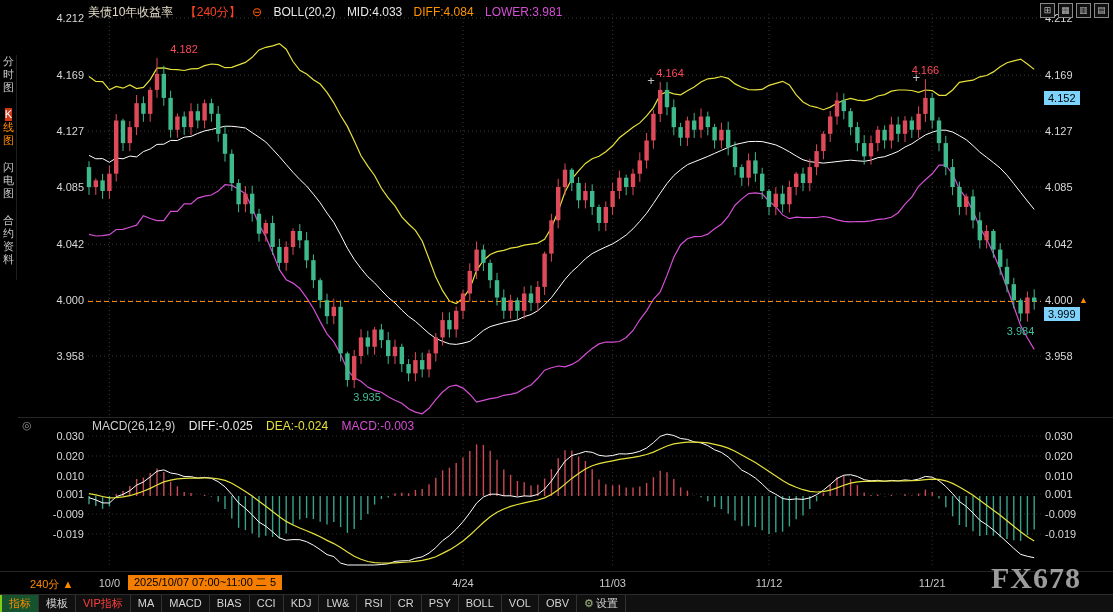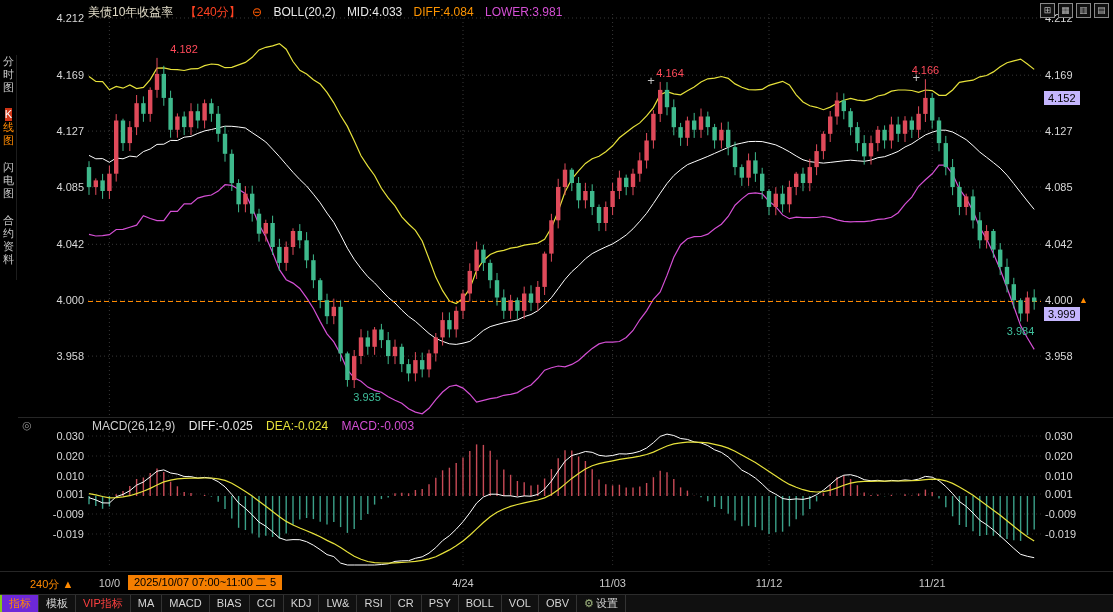--- a/index.html
+++ b/index.html
@@ -22,21 +22,21 @@
   
   .sidebar{position:absolute;left:1px;top:55px;width:15px;z-index:5;border-right:1px solid #1d1d1d;}
   .side-tab{display:flex;flex-direction:column;align-items:center;margin-bottom:14px;cursor:pointer;}
   .side-tab span{font-size:11px;line-height:13px;color:#c8c8c8;}
   .side-tab.active span{color:#ff8a00;}
   .side-tab.active span.first{background:#d03516;color:#fff;}
   
   .axlab{position:absolute;font-size:11px;color:#d8d8d8;line-height:12px;z-index:4;}
   .axlab.left{left:34px;width:50px;text-align:right;}
   .axlab.right{left:1045px;width:62px;text-align:left;}
-  .tag{position:absolute;left:1044px;background:#c4b5fd;color:#000;font-size:11px;line-height:14px;
+  .tag{position:absolute;left:1044px;background:#7dd3fc;color:#000;font-size:11px;line-height:14px;
        padding:0 4px;z-index:5;}
   .price-arrow{position:absolute;color:#ff8a00;font-size:9px;z-index:5;}
   
   .macd-header{position:absolute;left:92px;top:419px;font-size:12px;white-space:nowrap;z-index:5;}
   .macd-header span{margin-right:10px;}
   .m-name{color:#cfcfcf;}
   .m-diff{color:#e8e8e8;}
   .m-dea{color:#e6e13a;}
   .m-macd{color:#d44fd4;}
   .macd-icon{position:absolute;left:22px;top:419px;color:#999;font-size:11px;z-index:5;cursor:pointer;}
@@ -47,21 +47,21 @@
   .period-sel{position:absolute;left:30px;top:577px;font-size:11px;color:#ff8a00;cursor:pointer;z-index:6;}
   .infobox{position:absolute;left:128px;top:575px;background:#f57e00;color:#000;font-size:11px;
            line-height:15px;padding:0 6px;z-index:6;white-space:nowrap;}
   .ticklab{position:absolute;top:577px;font-size:11px;color:#c8c8c8;transform:translateX(-50%);z-index:5;}
   .watermark{position:absolute;left:991px;top:561px;font-family:"Liberation Serif",serif;font-weight:bold;
              font-size:30px;color:#9c9c9c;letter-spacing:1px;z-index:7;}
   
   .toolbar{position:absolute;left:0;bottom:0;width:1113px;height:17px;background:#101010;
            border-top:1px solid #2c2c2c;display:flex;align-items:stretch;font-size:11px;z-index:8;}
   .titem{padding:1px 7px;color:#d5d5d5;border-right:1px solid #333;line-height:15px;cursor:pointer;white-space:nowrap;}
-  .titem.active{color:#ff8a00;background:#6d28d9;border-left:2px solid #84cc16;}
+  .titem.active{color:#ff8a00;background:#14532d;border-left:2px solid #84cc16;}
   .titem.vip{color:#ff4040;}
   .titem .gear{color:#9fb57f;margin-right:2px;}
 </style>
 </head>
 <body>
 
 <div class="screen">
 
   <svg id="chart-svg" width="1113" height="612" viewBox="0 0 1113 612">
       <line x1="18" y1="417.5" x2="1113" y2="417.5" stroke="#262626"></line>
@@ -609,20 +609,21 @@
     <span class="m-dea">DEA:-0.024</span>
     <span class="m-macd">MACD:-0.003</span>
   </div>
 
   <div class="period-sel">
     <span>240分</span>
     <span>▲</span>
   </div>
   <div class="infobox">2025/10/07  07:00~11:00 二 5</div>
 
+  <div class="watermark">FX678</div>
 
   <div class="toolbar" id="toolbar">
       <div class="titem active"><span>指标</span></div>
       <div class="titem"><span>模板</span></div>
       <div class="titem vip"><span>VIP指标</span></div>
       <div class="titem"><span>MA</span></div>
       <div class="titem"><span>MACD</span></div>
       <div class="titem"><span>BIAS</span></div>
       <div class="titem"><span>CCI</span></div>
       <div class="titem"><span>KDJ</span></div>

